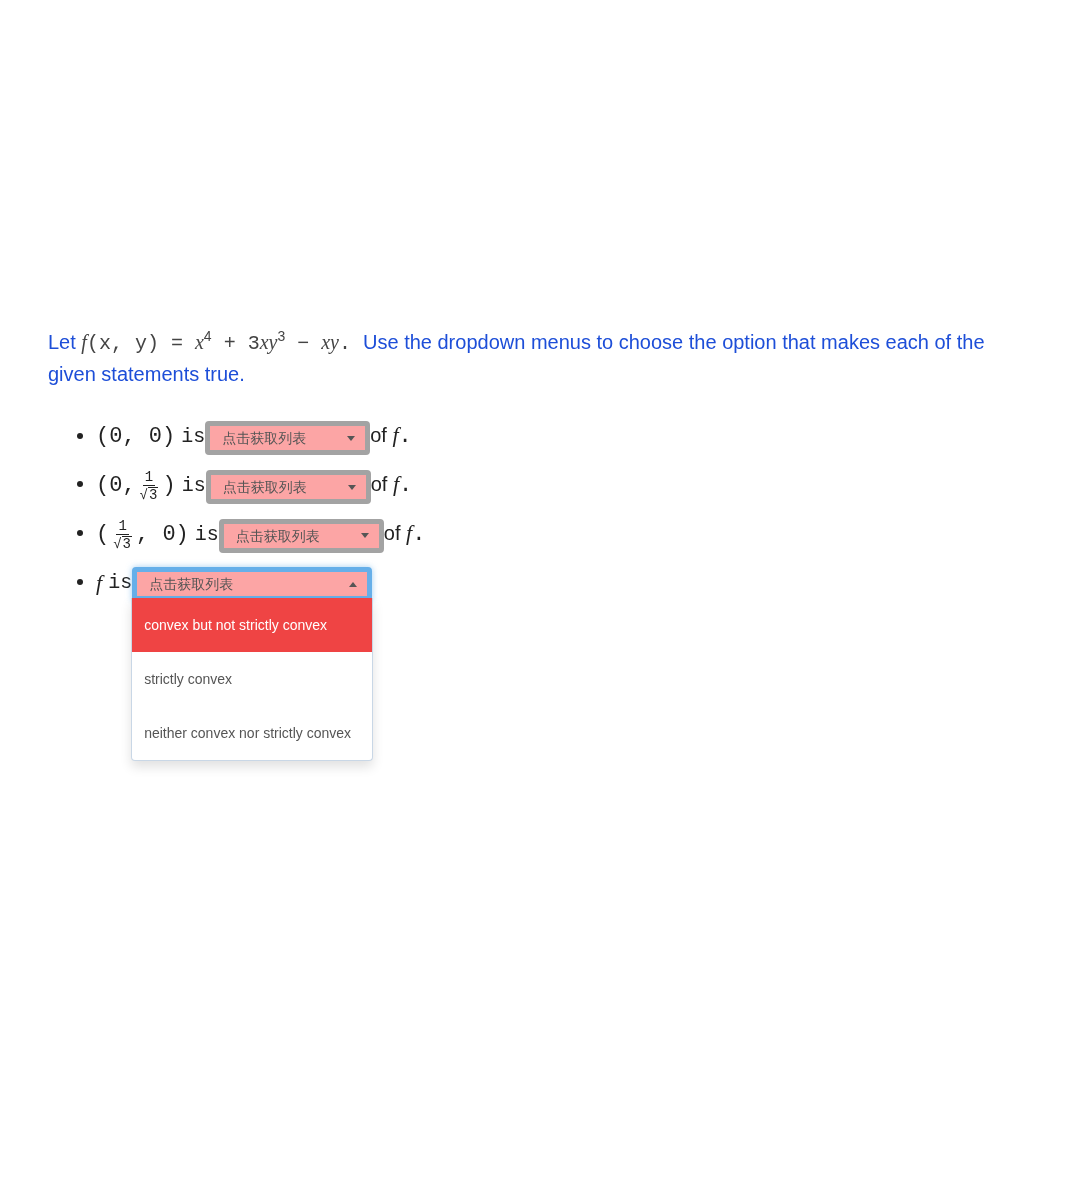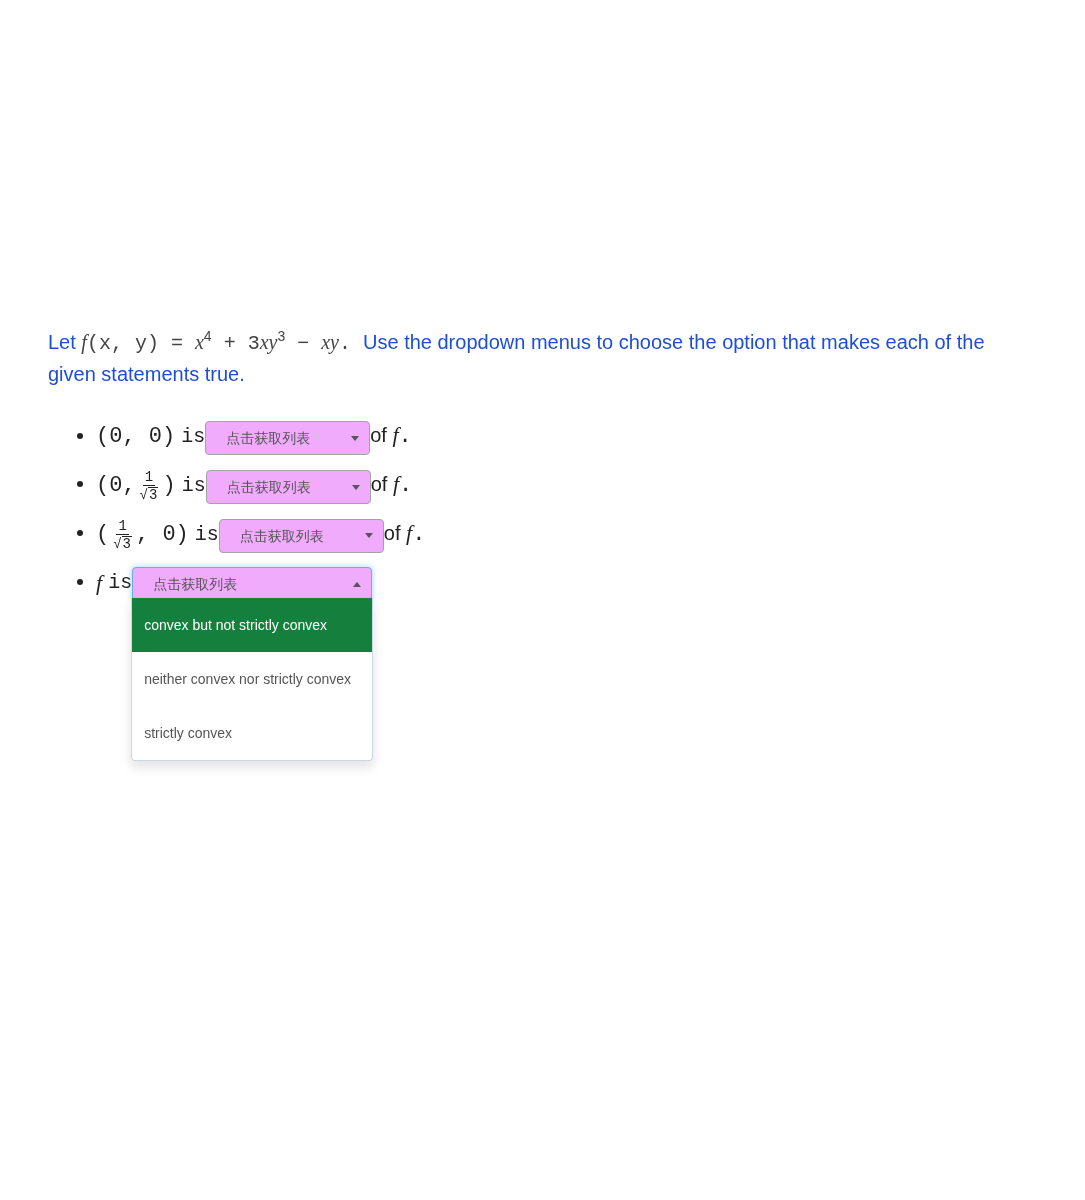--- a/index.html
+++ b/index.html
@@ -85,26 +85,26 @@
   .frac .num { padding: 0 2px 1px 2px; border-bottom: 1px solid #222; }
   .frac .den { padding: 1px 2px 0 2px; }
   .sqrt { display: inline-flex; align-items: baseline; }
   .sqrt .rad { font-style: normal; }
   .sqrt .body { border-top: 1px solid #222; padding: 0 1px; display: inline-block; line-height: 1; }
 
   .dropdown {
     display: inline-flex;
     align-items: center;
     justify-content: space-between;
-    border: 1px solid #a3a3a3;
+    border: 5px solid #a3a3a3;
     border-radius: 4px;
-    background: #f0abfc;
+    background: #fca5a5;
     height: 34px;
     box-sizing: border-box;
-    padding: 0 10px 0 20px;
+    padding: 0 10px 0 12px;
     font-size: 14px;
     color: #555;
     min-width: 165px;
     cursor: pointer;
     position: relative;
   }
   .dropdown.open {
     border-color: #66afe9;
     box-shadow: 0 0 6px rgba(102,175,233,0.6);
   }
@@ -141,21 +141,21 @@
     box-shadow: 0 6px 12px rgba(0,0,0,0.12);
     font-size: 14px;
     z-index: 10;
   }
   .dropdown-panel .option {
     padding: 9px 12px;
     color: #555;
     cursor: pointer;
   }
   .dropdown-panel .option.selected {
-    background: #15803d;
+    background: #ef4444;
     color: #ffffff;
   }
   .open-wrap {
     display: inline-block;
     position: relative;
   }
   .open-wrap .dropdown {
     min-width: 240px;
     border-bottom-left-radius: 0;
     border-bottom-right-radius: 0;
@@ -243,22 +243,22 @@
             <span class="math">f</span>
             <span class="is"> is</span>
           </span>
           <span class="open-wrap">
             <span class="dropdown open">
               <span>点击获取列表</span>
               <span class="caret"></span>
             </span>
             <div class="dropdown-panel">
               <div class="option selected">convex but not strictly convex</div>
+              <div class="option">strictly convex</div>
               <div class="option">neither convex nor strictly convex</div>
-              <div class="option">strictly convex</div>
             </div>
           </span>
         </span>
       </li>
 
     </ul>
 
   </div>
 </div>
 

